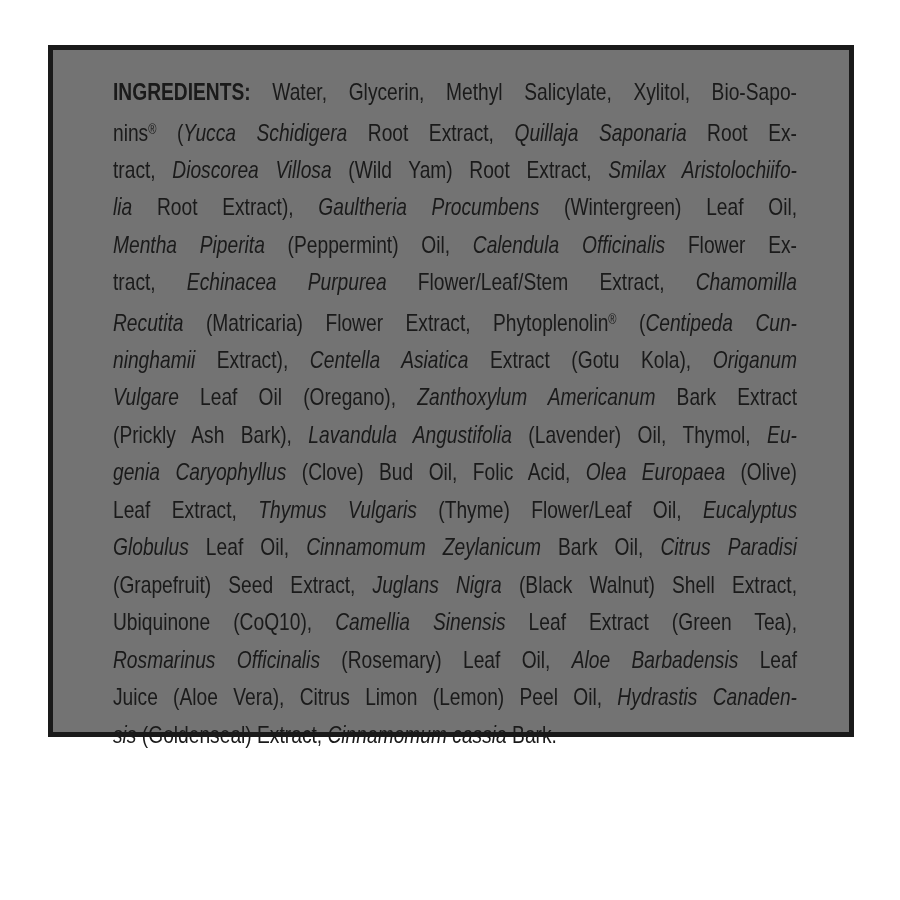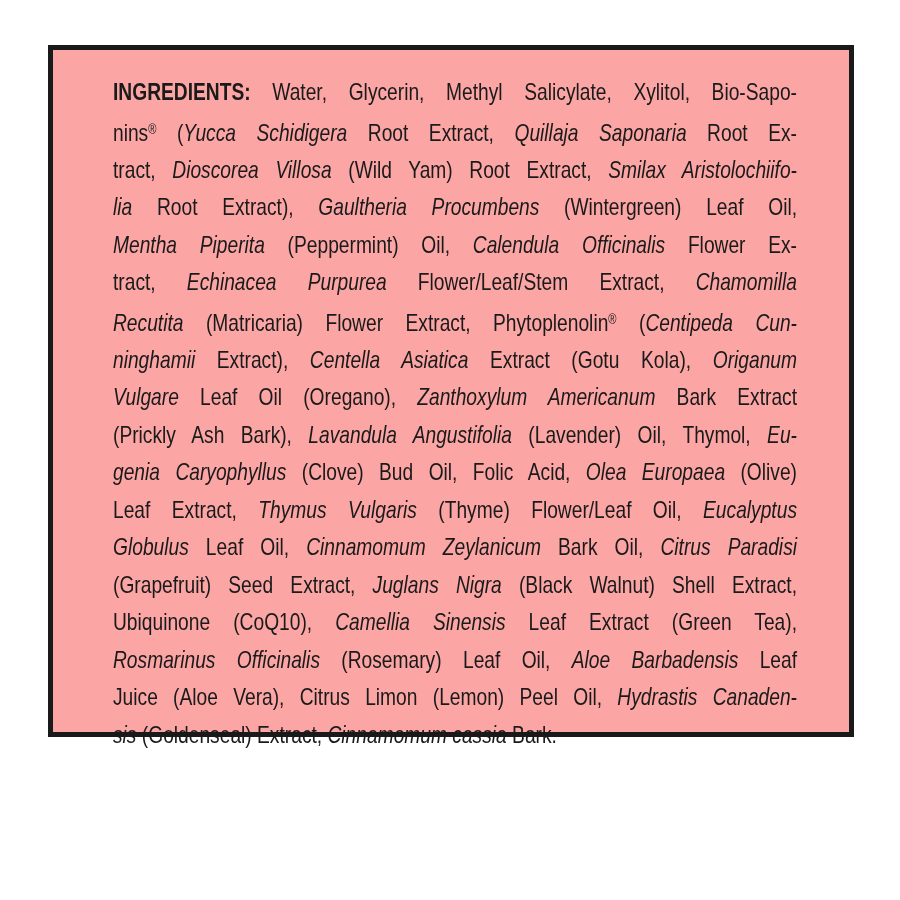--- a/index.html
+++ b/index.html
@@ -18,21 +18,21 @@
     overflow: hidden;
   }
   .label-frame {
     position: absolute;
     left: 48px;
     top: 45px;
     width: 806px;
     height: 692px;
     border: 5px solid #1a1a1a;
     box-sizing: border-box;
-    background: #fca5a5;
+    background: #737373;
   }
   .text-wrap {
     position: absolute;
     left: 60px;
     top: 23px;
     width: 690px;
     overflow: visible;
   }
   
   .text-inner {

